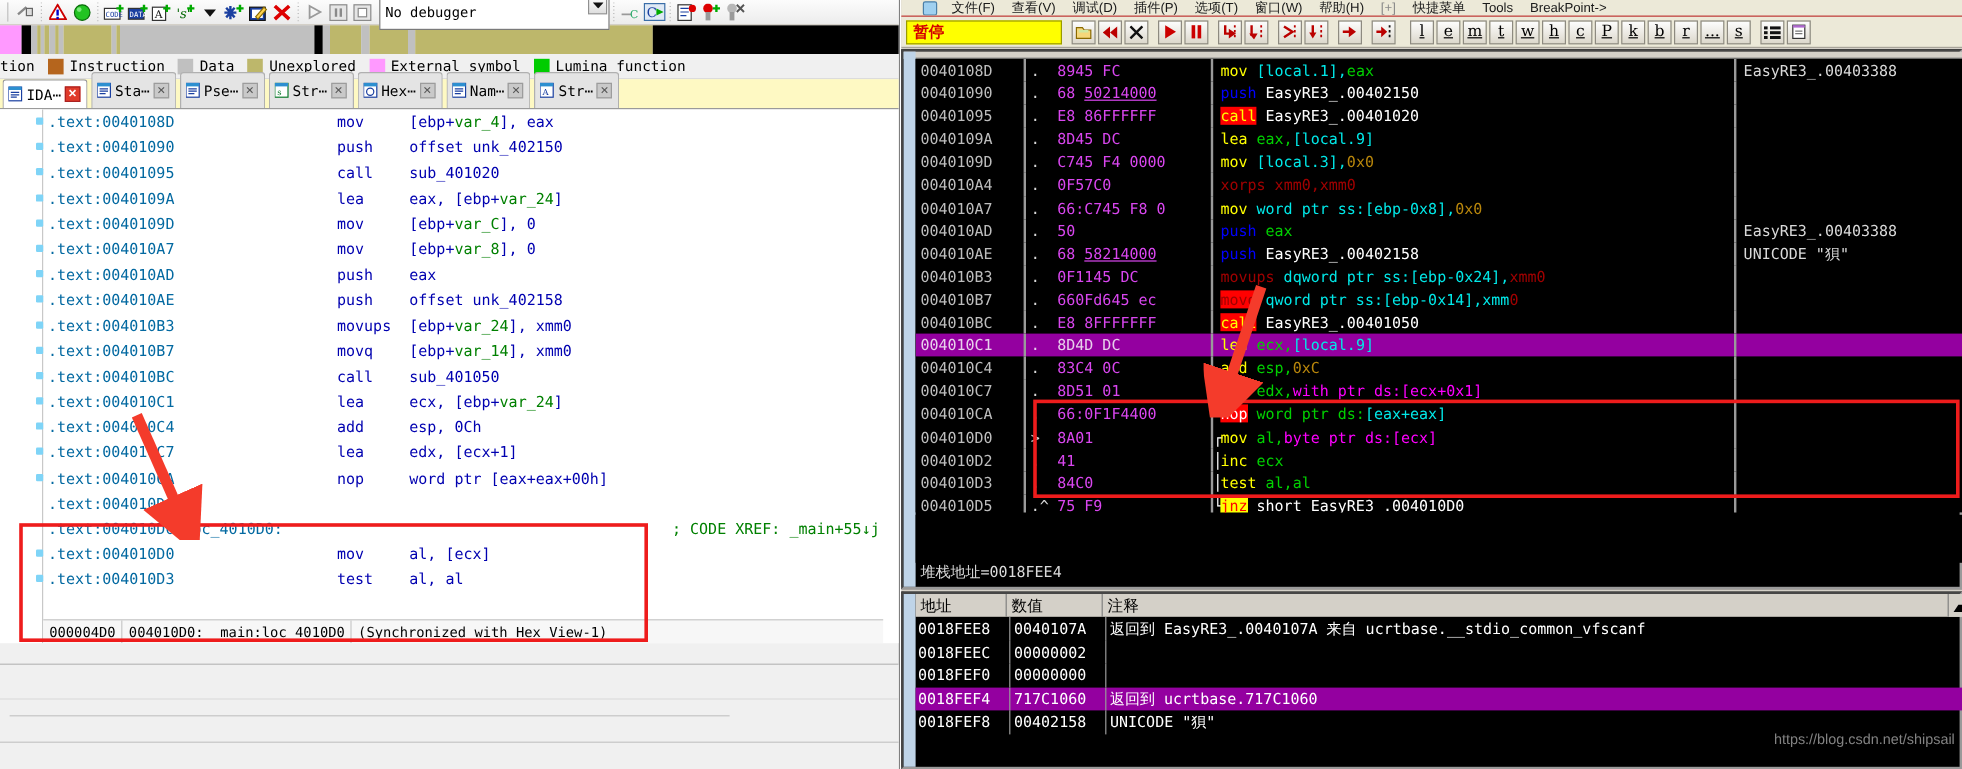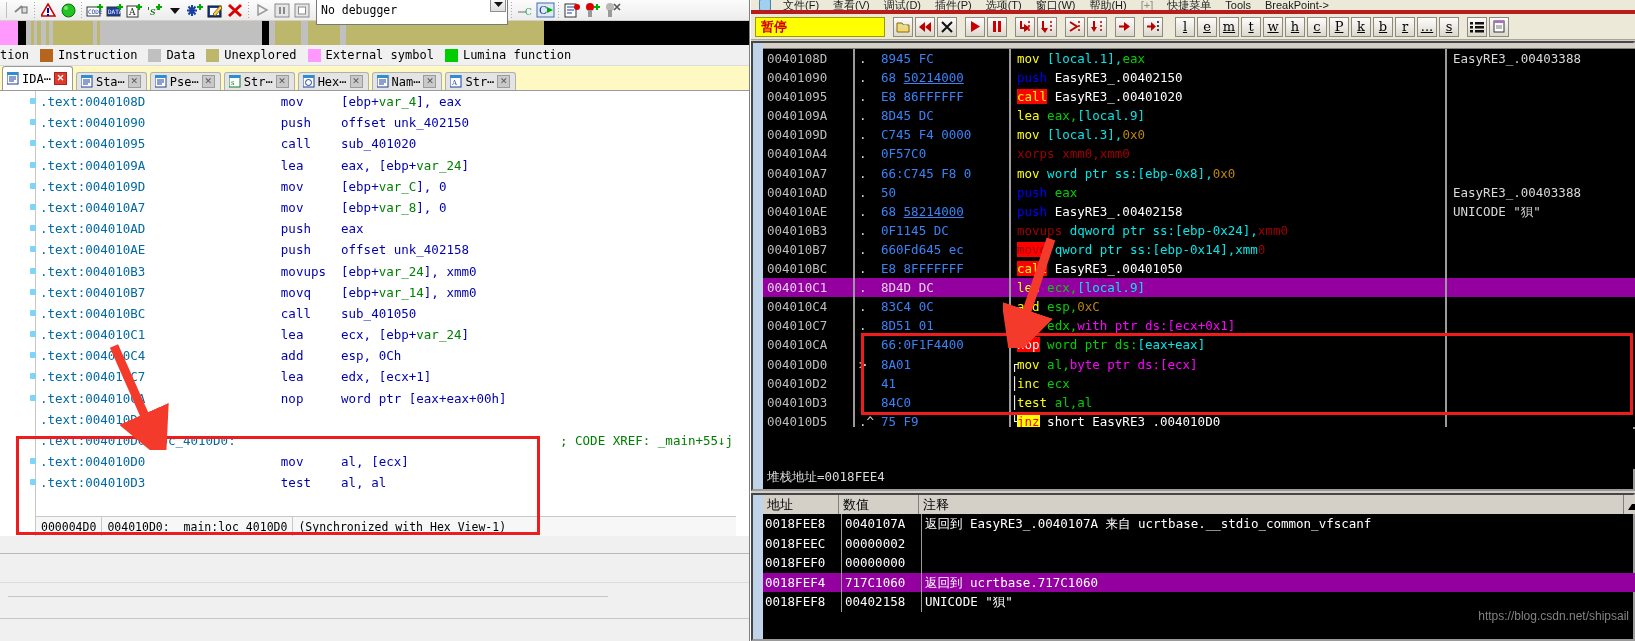--- a/index.html
+++ b/index.html
@@ -56,21 +56,21 @@
     padding-left: 0px; overflow: hidden; white-space: nowrap;
     border-bottom: 1px solid #dcdcdc;
   }
   .ida-legend .sw { width: 13px; height: 13px; display: inline-block; margin: 0 5px 0 9px; }
   .ida-legend .lg { margin-right: 2px; }
 
   
   .ida-tabs { height: 24px; display: flex; align-items: flex-end;
               background: #fef9c3; padding-left: 2px; }
   .ida-tab {
-    height: 18px; display: flex; align-items: center; gap: 3px;
+    height: 30px; display: flex; align-items: center; gap: 3px;
     padding: 0 5px 0 4px; margin-right: 3px;
     background: #e4e4e4; border: 1px solid #b0b0b0; border-bottom: none;
     border-radius: 3px 3px 0 0;
     font-family: "DejaVu Sans Mono", monospace; font-size: 12px; color: #000;
   }
   .ida-tab.active { background: #ffffff; height: 24px; border-color:#9a9a9a; }
   .tab-x {
     width: 13px; height: 13px; background: #c9c9c9; border: 1px solid #9c9c9c;
     color: #555; font-size: 9px; line-height: 11px; text-align: center;
     font-family: "Liberation Sans", sans-serif;
@@ -122,22 +122,22 @@
   .anno-arrow { position: absolute; pointer-events: none; }
 
   
   #dbg {
     position: absolute; left: 751px; top: 0; width: 884px; height: 641px;
     background: #d4d0c8; overflow: hidden;
   }
   .dbg-menu {
     height: 14px; background: #ece9d8; display: flex; align-items: center;
     font-family: "Liberation Sans", sans-serif; font-size: 11px; color: #1a1a1a;
-    padding-left: 2px; white-space: nowrap; overflow: hidden;
-    border-bottom: 4px solid #b91c1c;
+    padding-left: 12px; white-space: nowrap; overflow: hidden;
+    border-bottom: 1px solid #b91c1c;
   }
   .dbg-menu .mlogo {
     width: 12px; height: 12px; background: #9fd0f0; border: 1px solid #4a7fa8;
     margin: 0 5px 0 6px; border-radius: 2px;
   }
   .dbg-menu .mi { padding: 0 7px; }
   .dbg-menu .mi.dim { color: #8a8a8a; }
 
   .dbg-toolbar {
     height: 26px; background: #ece9d8; display: flex; align-items: center;
@@ -169,21 +169,21 @@
   .dbg-code {
     position: absolute; left: 10px; top: 6px; width: 874px; height: 378px;
     background: #000; overflow: hidden;
     font-family: "DejaVu Sans Mono", monospace; font-size: 12.5px;
   }
   .dleft { position:absolute; left:0; top:0; width:10px; height:100%; background:#bfd4e8; }
   .drow { position: relative; height: 19.1px; line-height: 19.1px; white-space: pre; }
   .drow .c-addr { position:absolute; left:4px; width:86px; color:#bdbdbd; }
   .drow .c-sep1 { position:absolute; left:90px; width:2px; top:0; height:100%; background:#9a9a9a;}
   .drow .c-mark { position:absolute; left:96px; width:22px; color:#d9d9d9; }
-  .drow .c-hex  { position:absolute; left:118px; width:132px; color:#3b82f6; }
+  .drow .c-hex  { position:absolute; left:118px; width:132px; color:#d946ef; }
   .drow .c-sep2 { position:absolute; left:246px; width:2px; top:0; height:100%; background:#9a9a9a;}
   .drow .c-ins  { position:absolute; left:254px; }
   .drow .c-cmt  { position:absolute; left:690px; color:#d9d9d9; }
   .drow .c-sep3 { position:absolute; left:682px; width:2px; top:0; height:100%; background:#9a9a9a;}
   .drow.cur { background: #9400a0; }
   .drow.cur .c-addr, .drow.cur .c-mark, .drow.cur .c-hex { color: #e8d0ec; }
   .ul { text-decoration: underline; }
   .k-mn   { color: #ffff00; }
   .k-push { color: #0000ff; background: transparent; }
   .k-call { color: #ffff00; background: #ff0000; }

